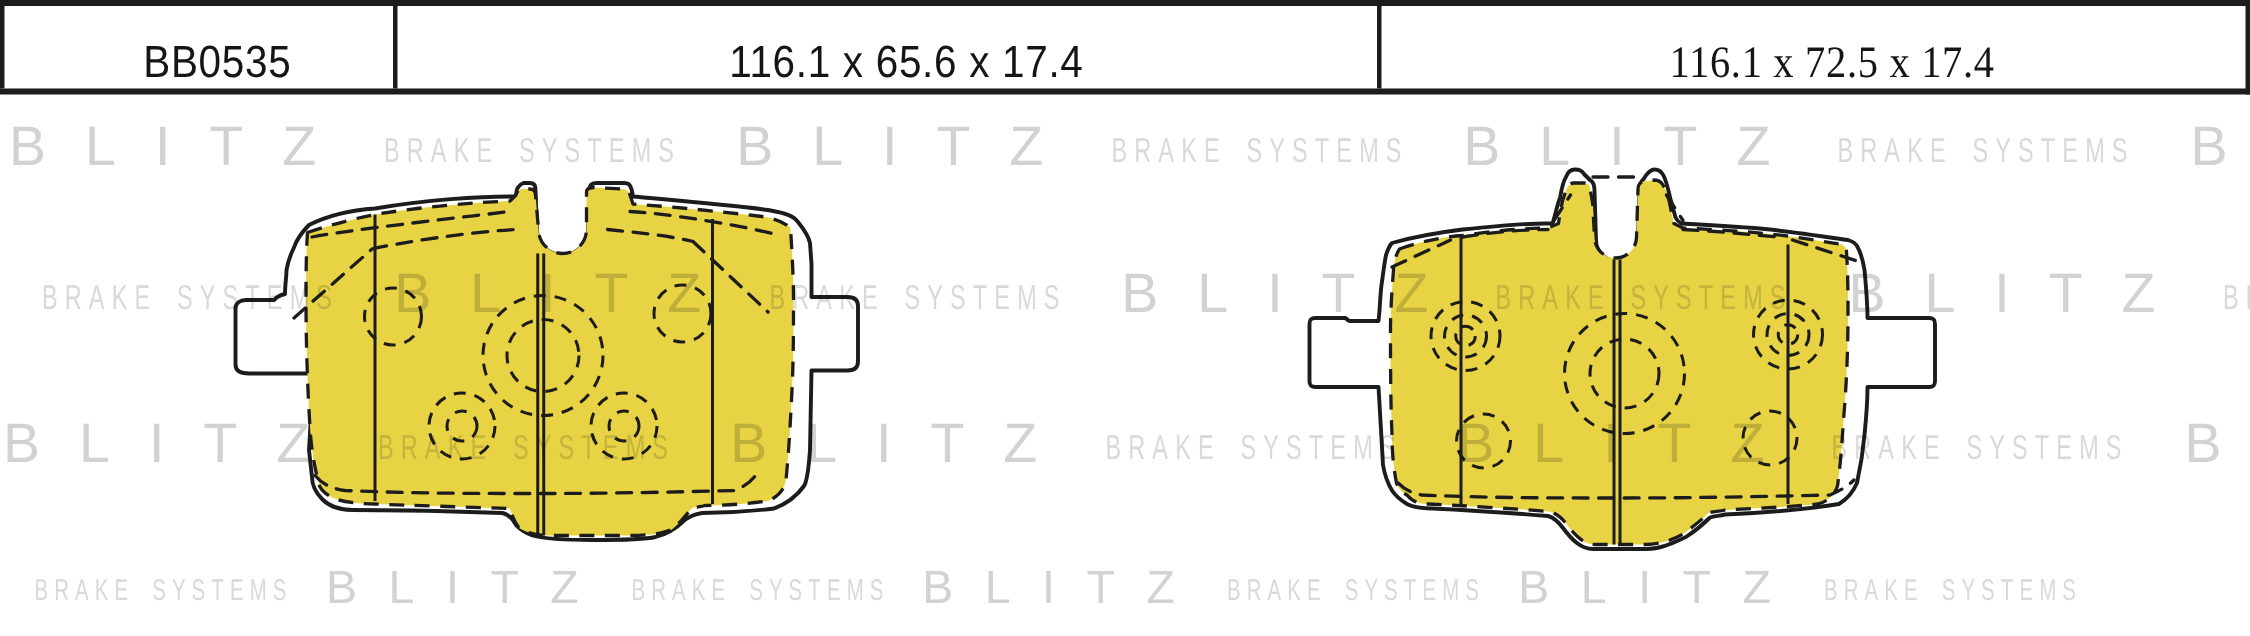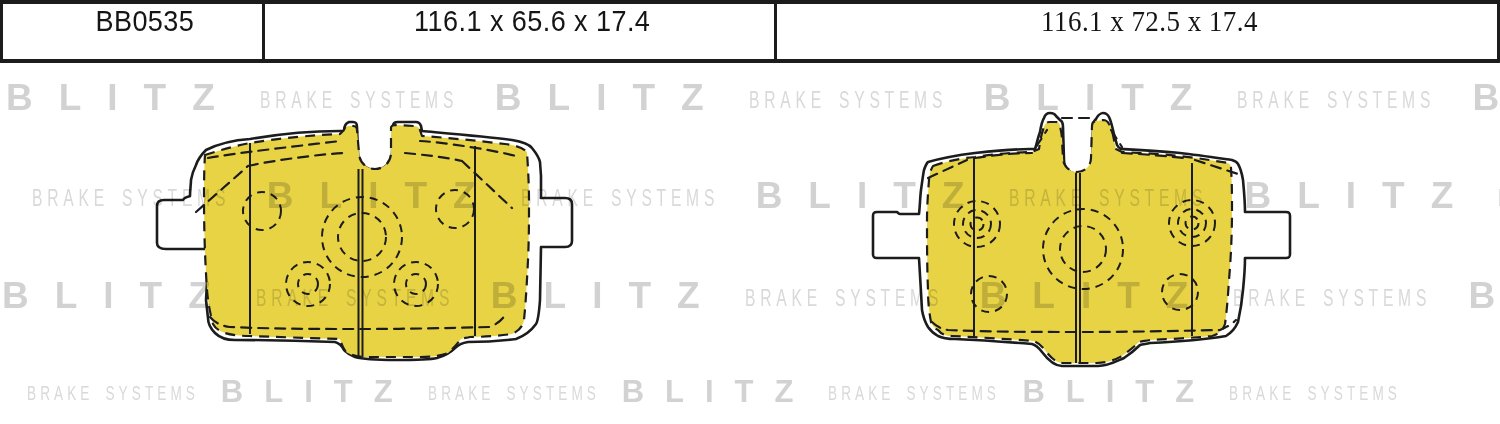--- a/index.html
+++ b/index.html
@@ -10,34 +10,34 @@
   
   .header{
     position:absolute;left:0;top:0;width:1500px;height:63px;
     display:flex;box-sizing:border-box;
     border-top:4px solid var(--line);border-bottom:4px solid var(--line);
     border-right:3px solid var(--line);
     background:#fff;z-index:5;
   }
   .cell{
     box-sizing:border-box;border-left:3px solid var(--line);
-    display:flex;align-items:flex-start;justify-content:center;padding-left:25px;
+    display:flex;align-items:flex-end;justify-content:center;padding-left:25px;
   }
   .c1{width:262px;}
-  .c2{width:512px;}
+  .c2{width:656px;}
   .c3{flex:1;font-family:Liberation Serif, serif;}
   .hdr-text{
     display:inline-block;font-size:30px;color:#151515;letter-spacing:0.5px;
     transform:scaleX(0.9);white-space:nowrap;
   }
   
   .watermark{position:absolute;inset:0;z-index:4;pointer-events:none;mix-blend-mode:multiply;}
   .wm-row{position:absolute;white-space:nowrap;line-height:44px;}
   .wm-blitz{
-    font-weight:bold;font-size:37px;letter-spacing:26px;
+    font-weight:normal;font-size:37px;letter-spacing:26px;
     color:var(--watermark-bold);margin-right:19px;
   }
   .wm-tag{
     display:inline-block;width:190px;font-size:23px;letter-spacing:7px;word-spacing:6px;
     color:var(--watermark-light);transform:scaleX(0.68);transform-origin:0 50%;
     margin-right:45px;position:relative;top:-2px;
   }
   .wm-row.small .wm-blitz{font-size:31px;letter-spacing:21px;margin-right:14px;}
   .wm-row.small .wm-tag{font-size:20px;letter-spacing:6px;width:160px;margin-right:34px;}
   

